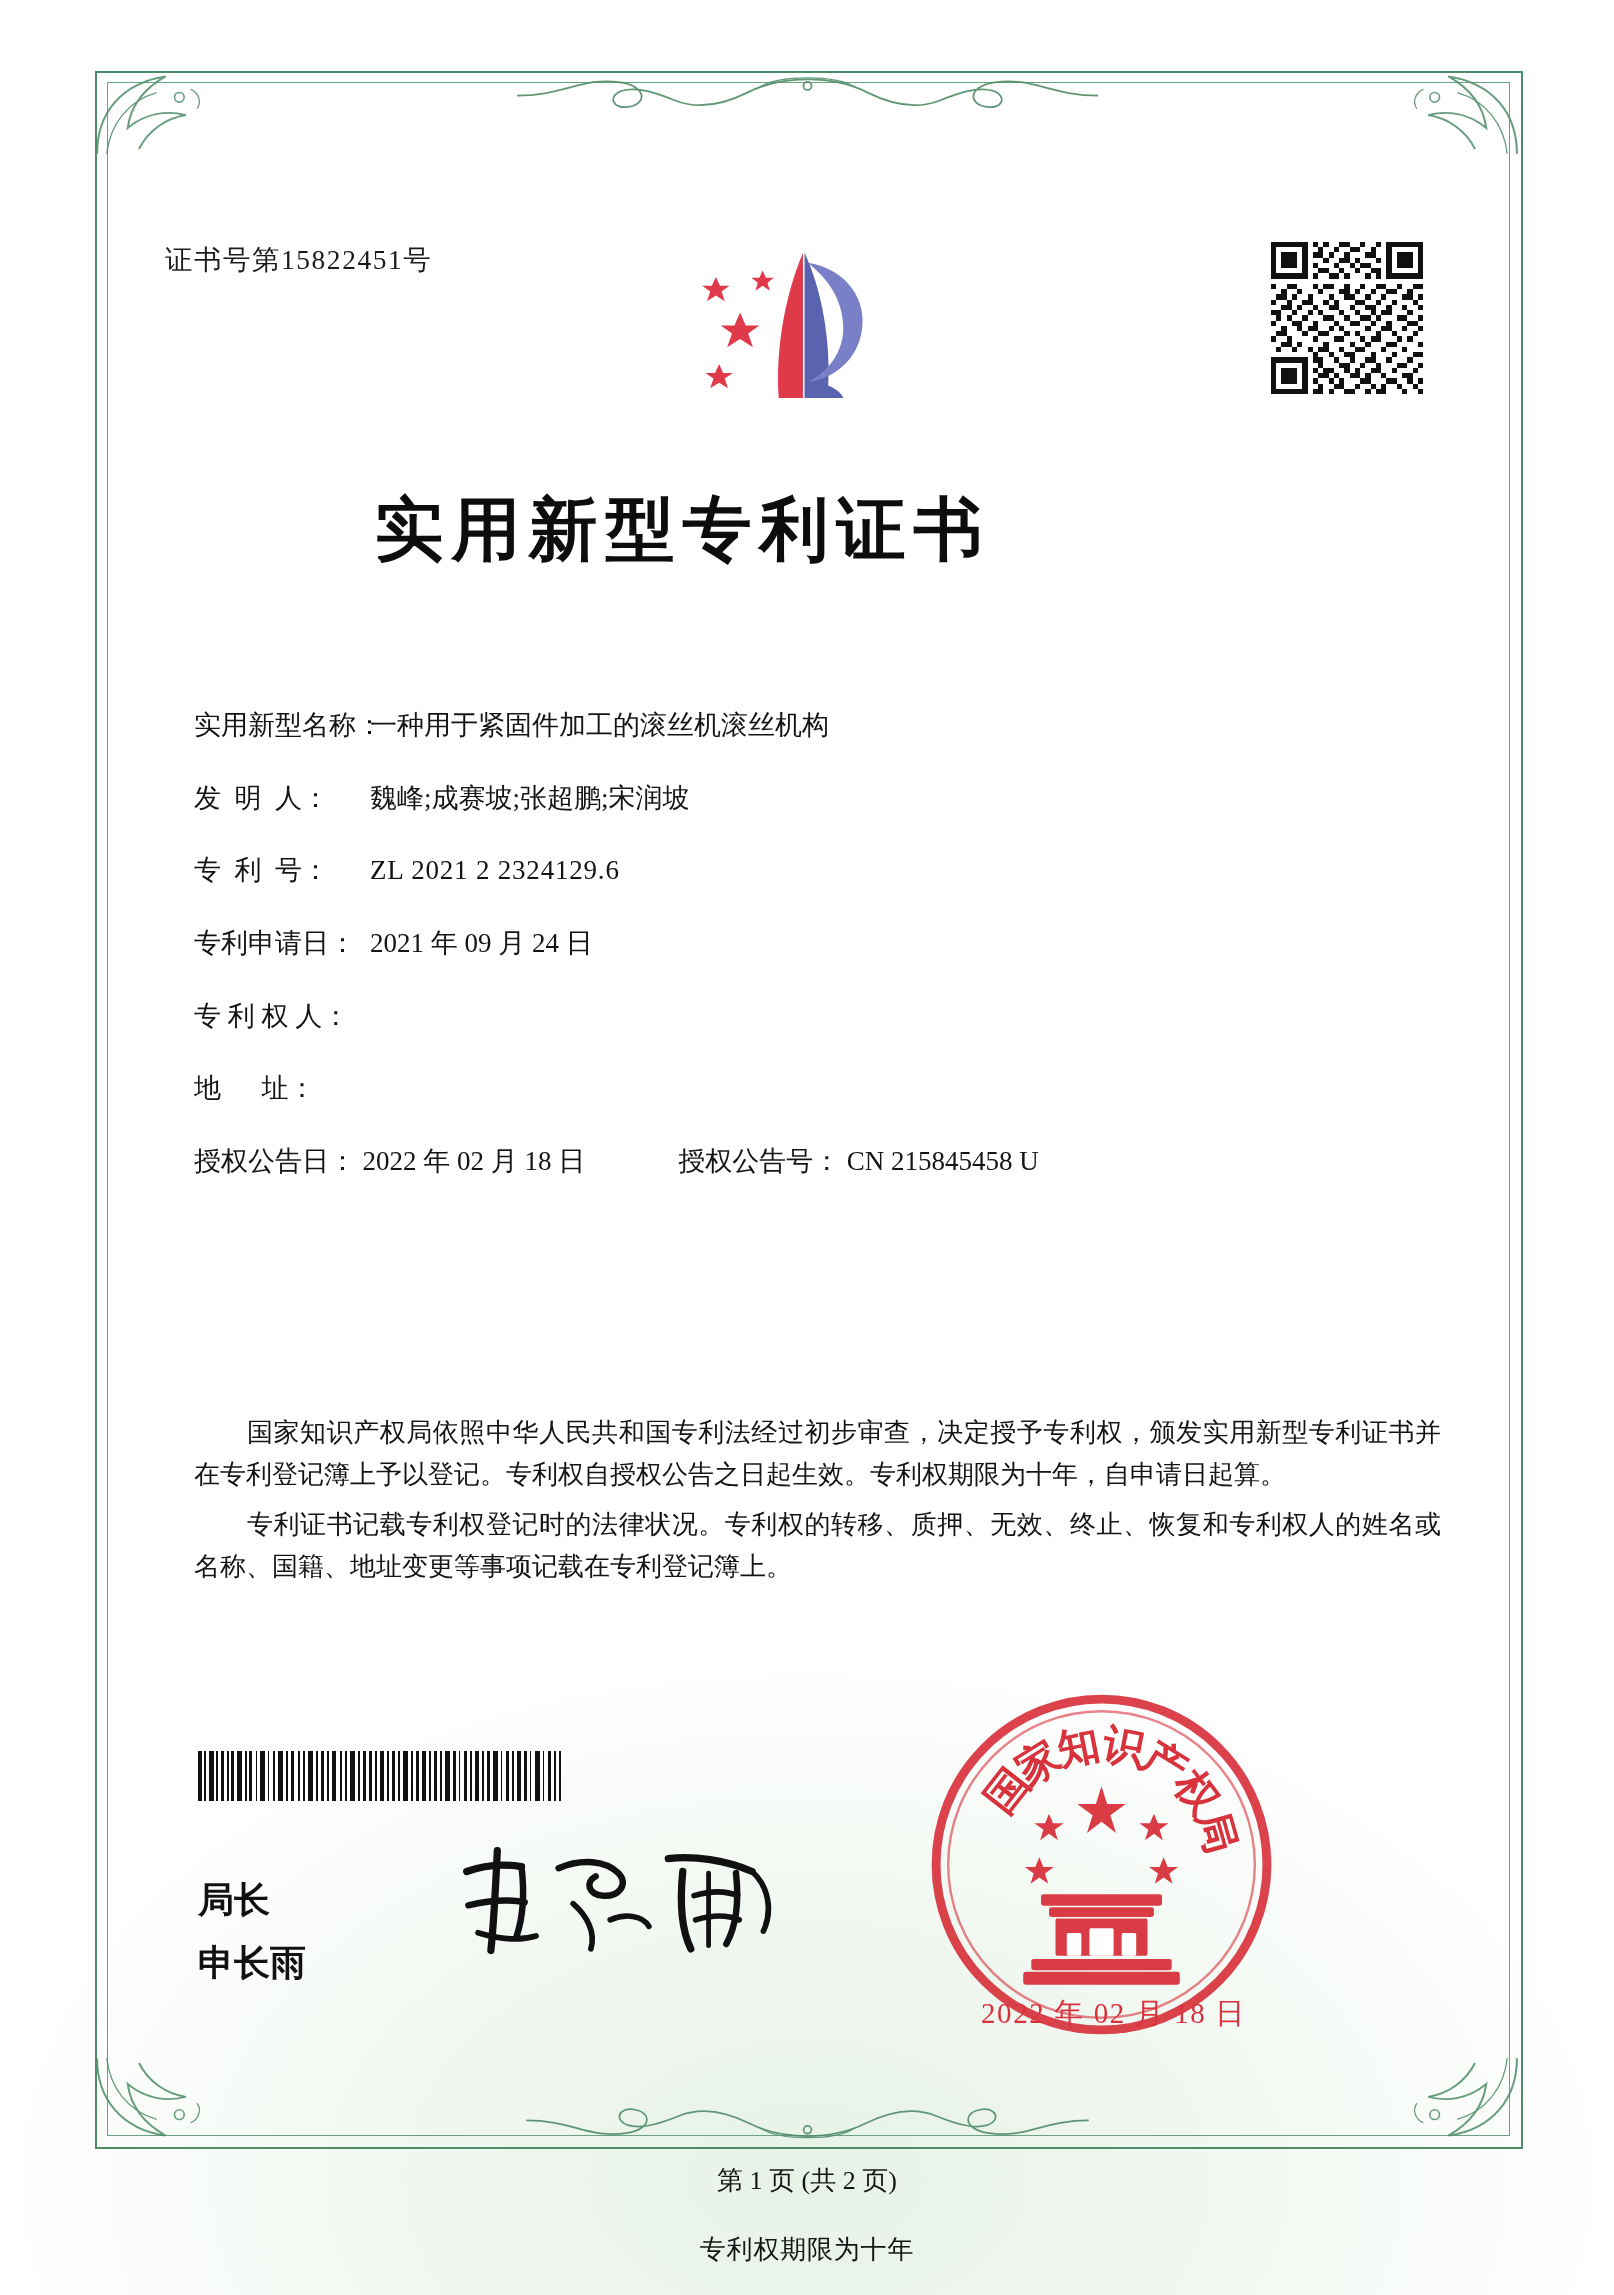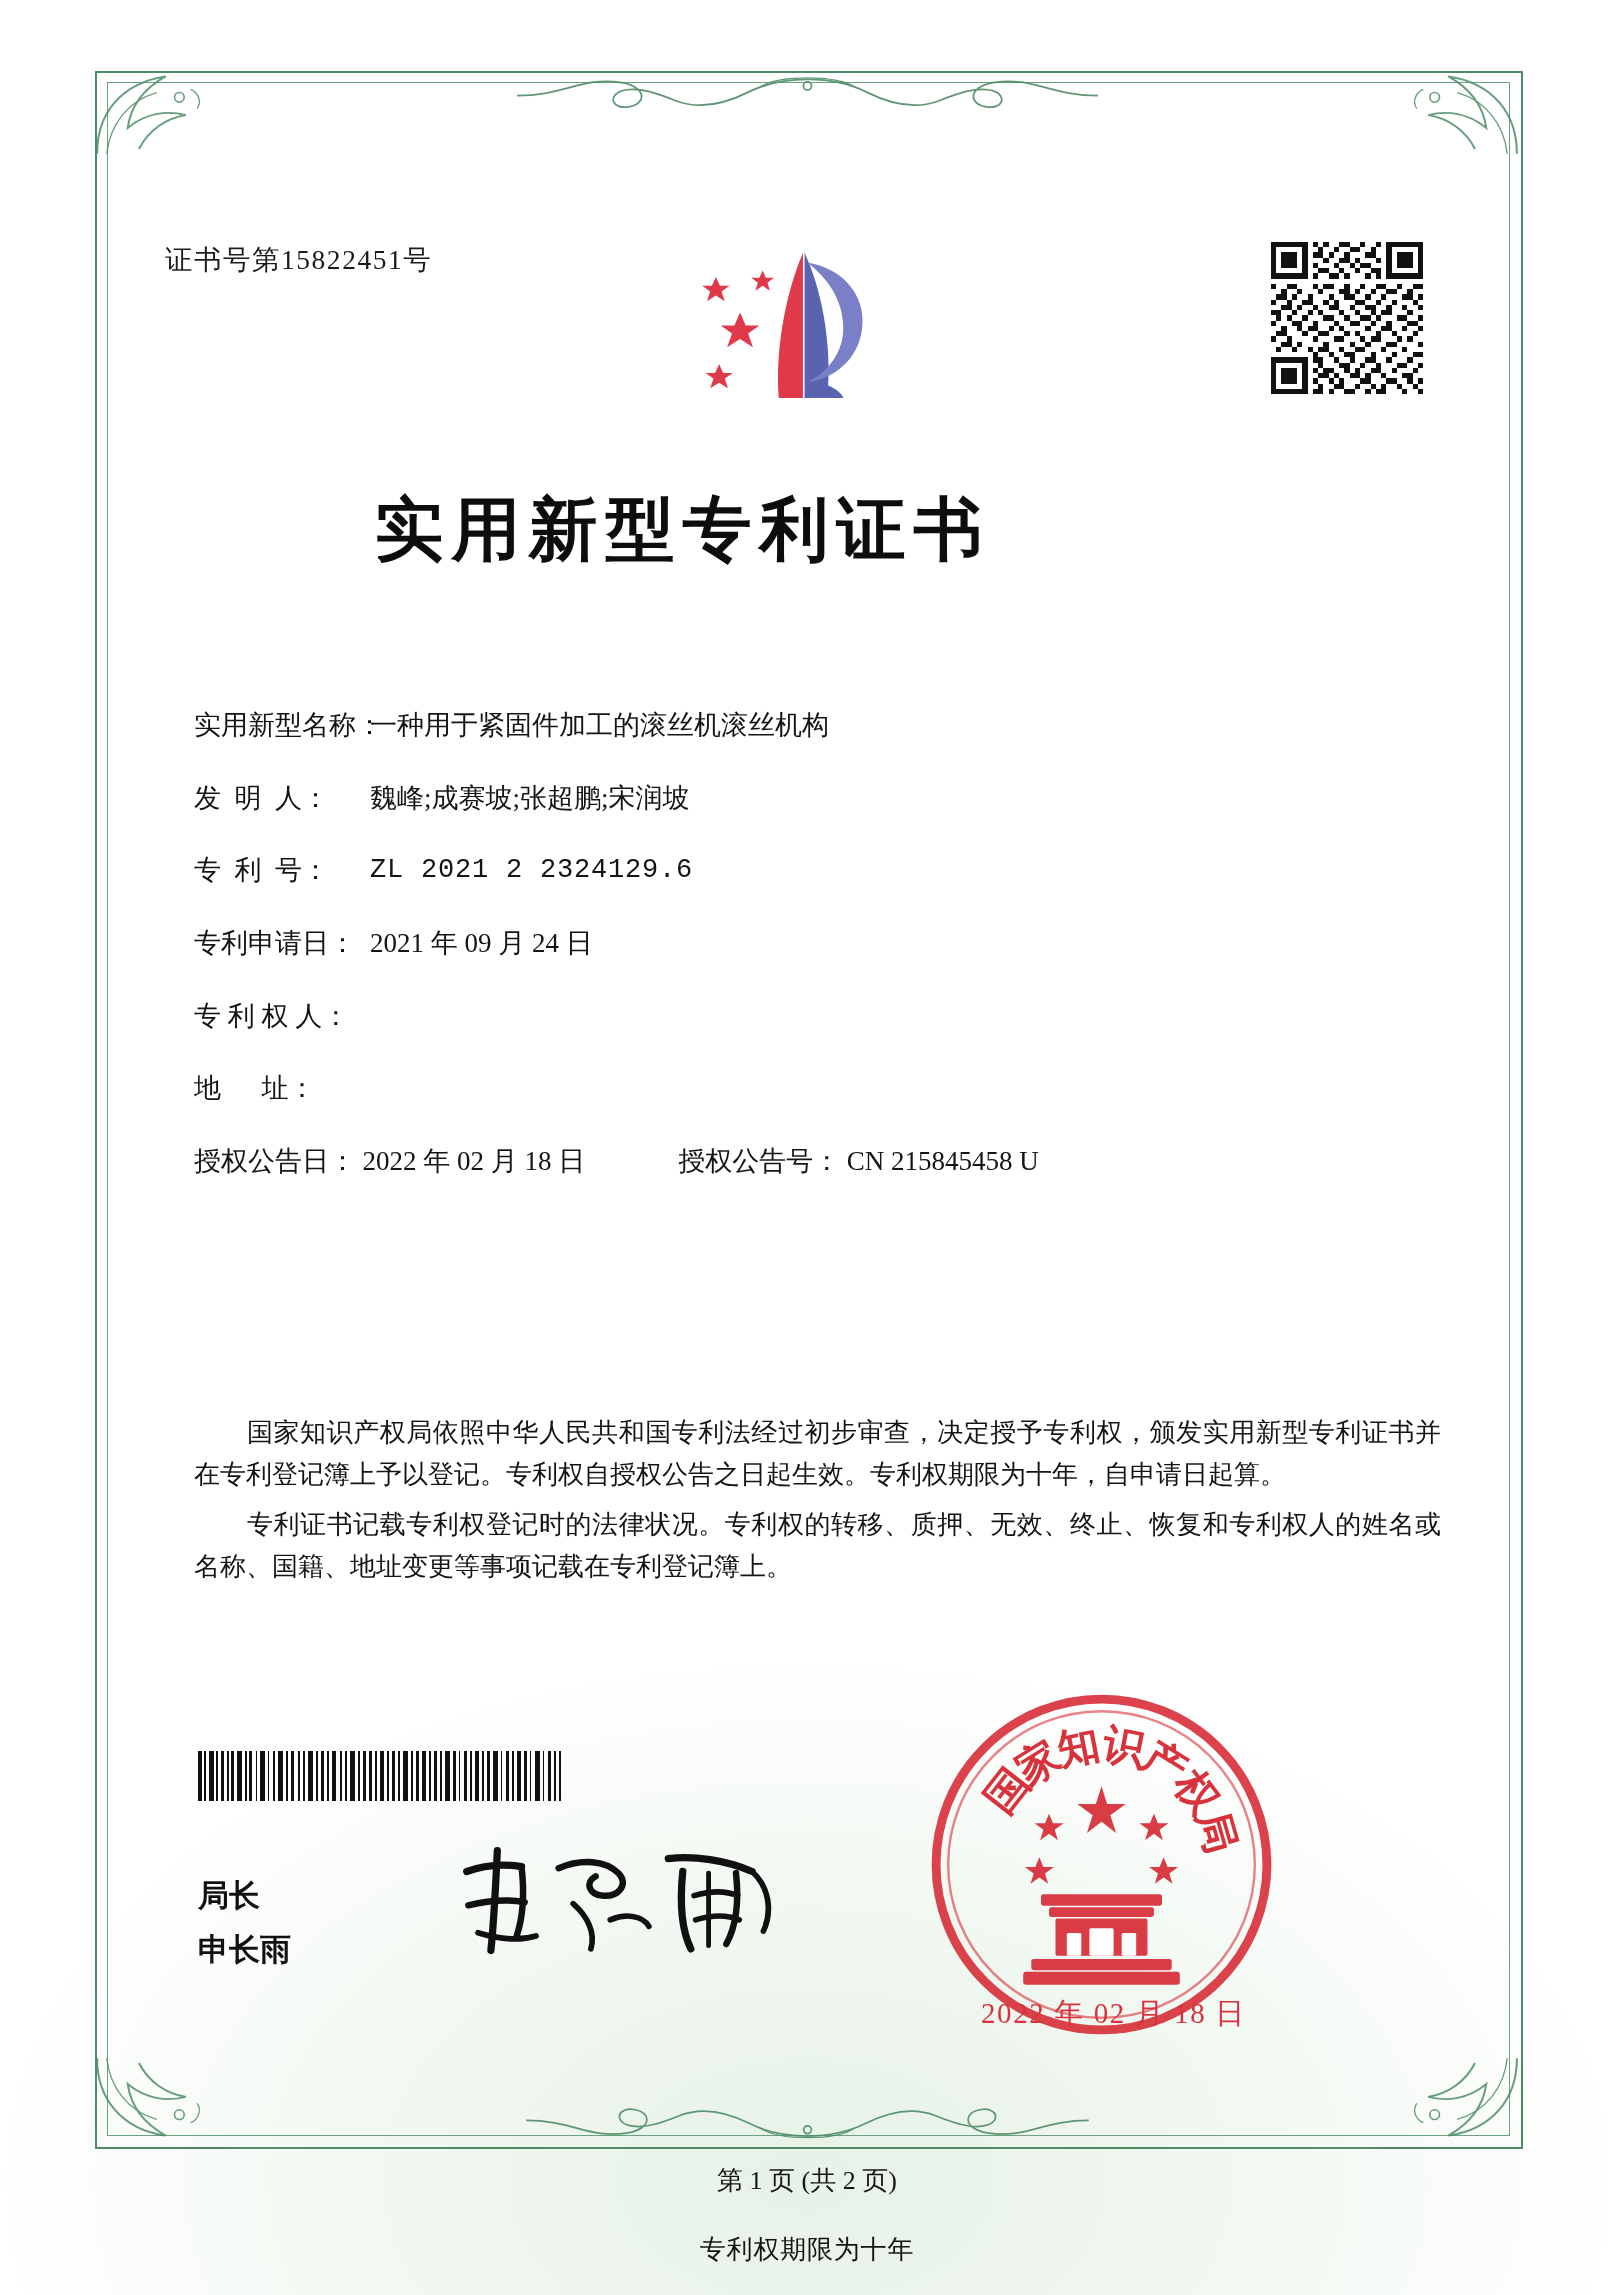--- a/index.html
+++ b/index.html
@@ -66,21 +66,21 @@
   .fields{
     position:absolute;left:194px;top:682px;width:1259px;
     font-size:27px;color:#141414;line-height:1.1;
   }
   .row{display:flex;align-items:flex-end;margin-bottom:43px;margin-top:29px;}
   .lbl{
     width:176px;flex:none;white-space:pre;
     font-size:27px;letter-spacing:0px;
   }
   .val{flex:1;font-size:27px;}
-  .val.mono{font-family:Liberation Mono, monospace;letter-spacing:0.8px;}
+  .val.mono{font-family:Liberation Serif, serif;letter-spacing:0.8px;}
   .val .l2{display:block;margin-top:13px;padding-left:18px;}
 
   .row-dual{display:flex;align-items:flex-end;margin-bottom:8px;}
   .dual-left{display:flex;}
   .dual-right{display:flex;margin-left:93px;}
   .lbl-d{white-space:pre;font-size:27px;}
   .val-d{font-size:27px;margin-left:6.5px;}
 
   
   .paras{
@@ -91,21 +91,21 @@
 
   
   .barcode{
     position:absolute;left:198px;top:1751px;width:404px;height:50px;
   }
   .barcode svg{width:100%;height:100%;display:block;}
 
   
   .sig-label{
     position:absolute;left:198px;top:1869px;
-    font-size:31px;line-height:1.75;color:#111;font-weight:bold;
+    font-size:36px;line-height:1.75;color:#111;font-weight:bold;
   }
   .signature{
     position:absolute;left:452px;top:1836px;width:339px;height:129px;color:#111;
   }
   .signature svg{width:100%;height:100%;display:block;}
 
   
   .seal{
     position:absolute;left:928px;top:1691px;width:347px;height:347px;
   }

